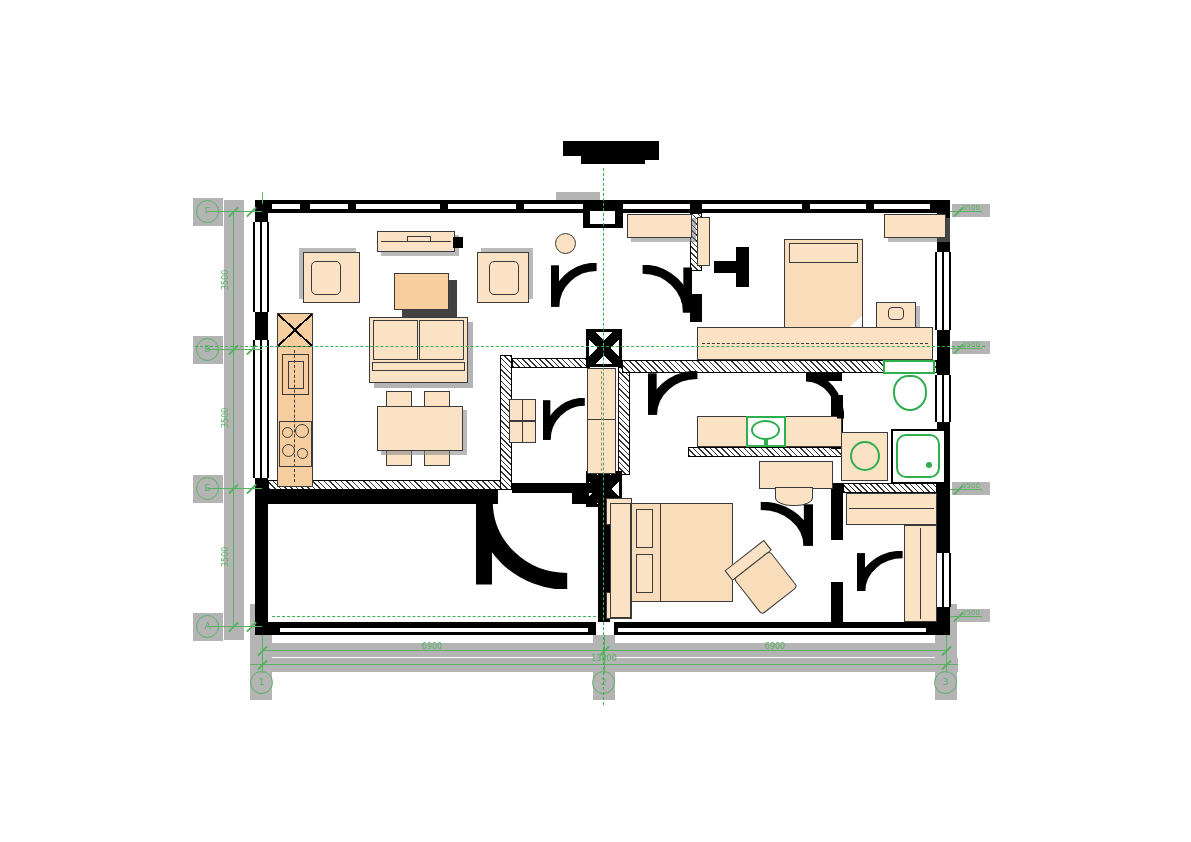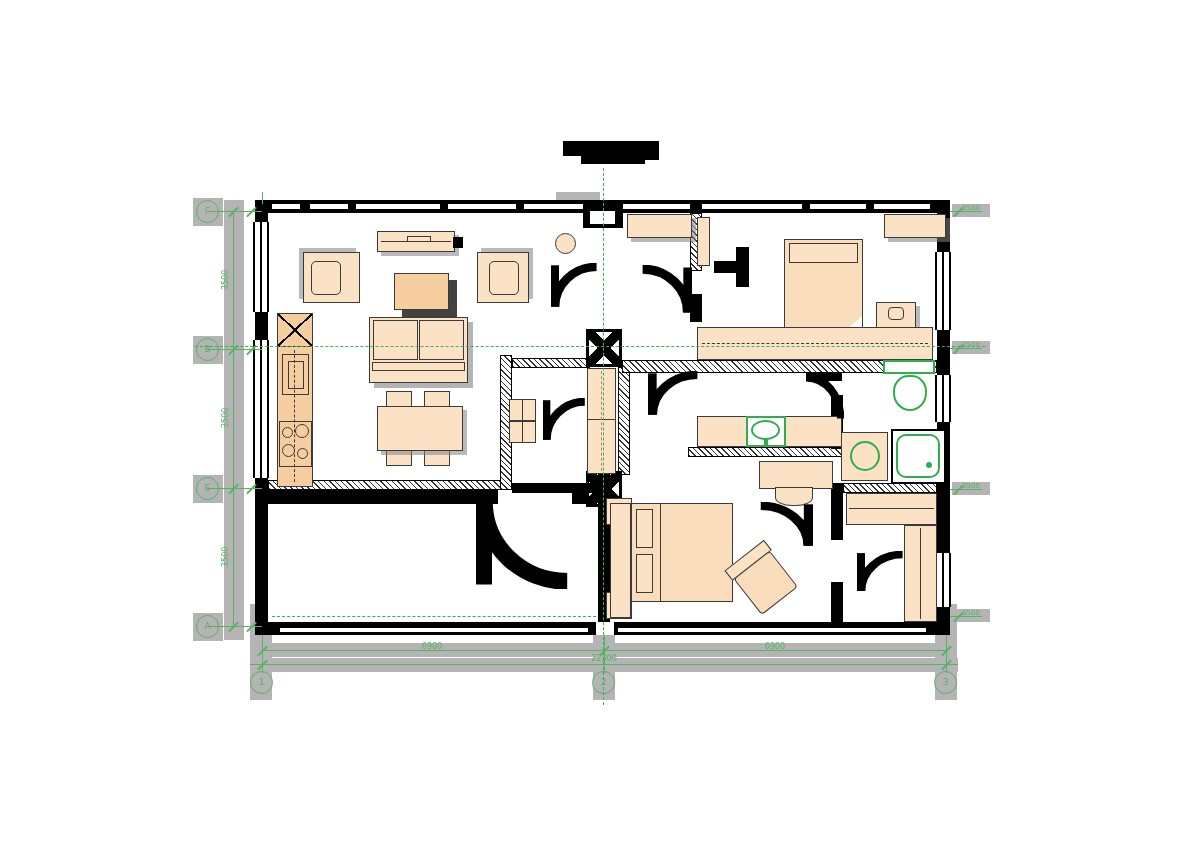--- a/index.html
+++ b/index.html
@@ -283,21 +283,21 @@
   <div class="abs gline-v" style="left:262px;top:635px;height:38px;"></div>
   <div class="abs gline-v" style="left:604px;top:635px;height:38px;"></div>
   <div class="abs gline-v" style="left:946px;top:635px;height:38px;"></div>
   <div class="abs tick" style="left:256px;top:650px;"></div>
   <div class="abs tick" style="left:598px;top:650px;"></div>
   <div class="abs tick" style="left:940px;top:650px;"></div>
   <div class="abs tick" style="left:256px;top:664px;"></div>
   <div class="abs tick" style="left:940px;top:664px;"></div>
   <div class="abs dimtext" style="left:410px;top:643px;width:44px;">6900</div>
   <div class="abs dimtext" style="left:753px;top:643px;width:44px;">6900</div>
-  <div class="abs dimtext" style="left:582px;top:655px;width:44px;">22300</div>
+  <div class="abs dimtext" style="left:582px;top:655px;width:44px;">13800</div>
 
   <div class="abs bubble" style="left:250px;top:671px;width:23px;height:23px;">
       <span>1</span>
     </div>
   <div class="abs bubble" style="left:592px;top:671px;width:23px;height:23px;">
       <span>2</span>
     </div>
   <div class="abs bubble" style="left:934px;top:671px;width:23px;height:23px;">
       <span>3</span>
     </div>

